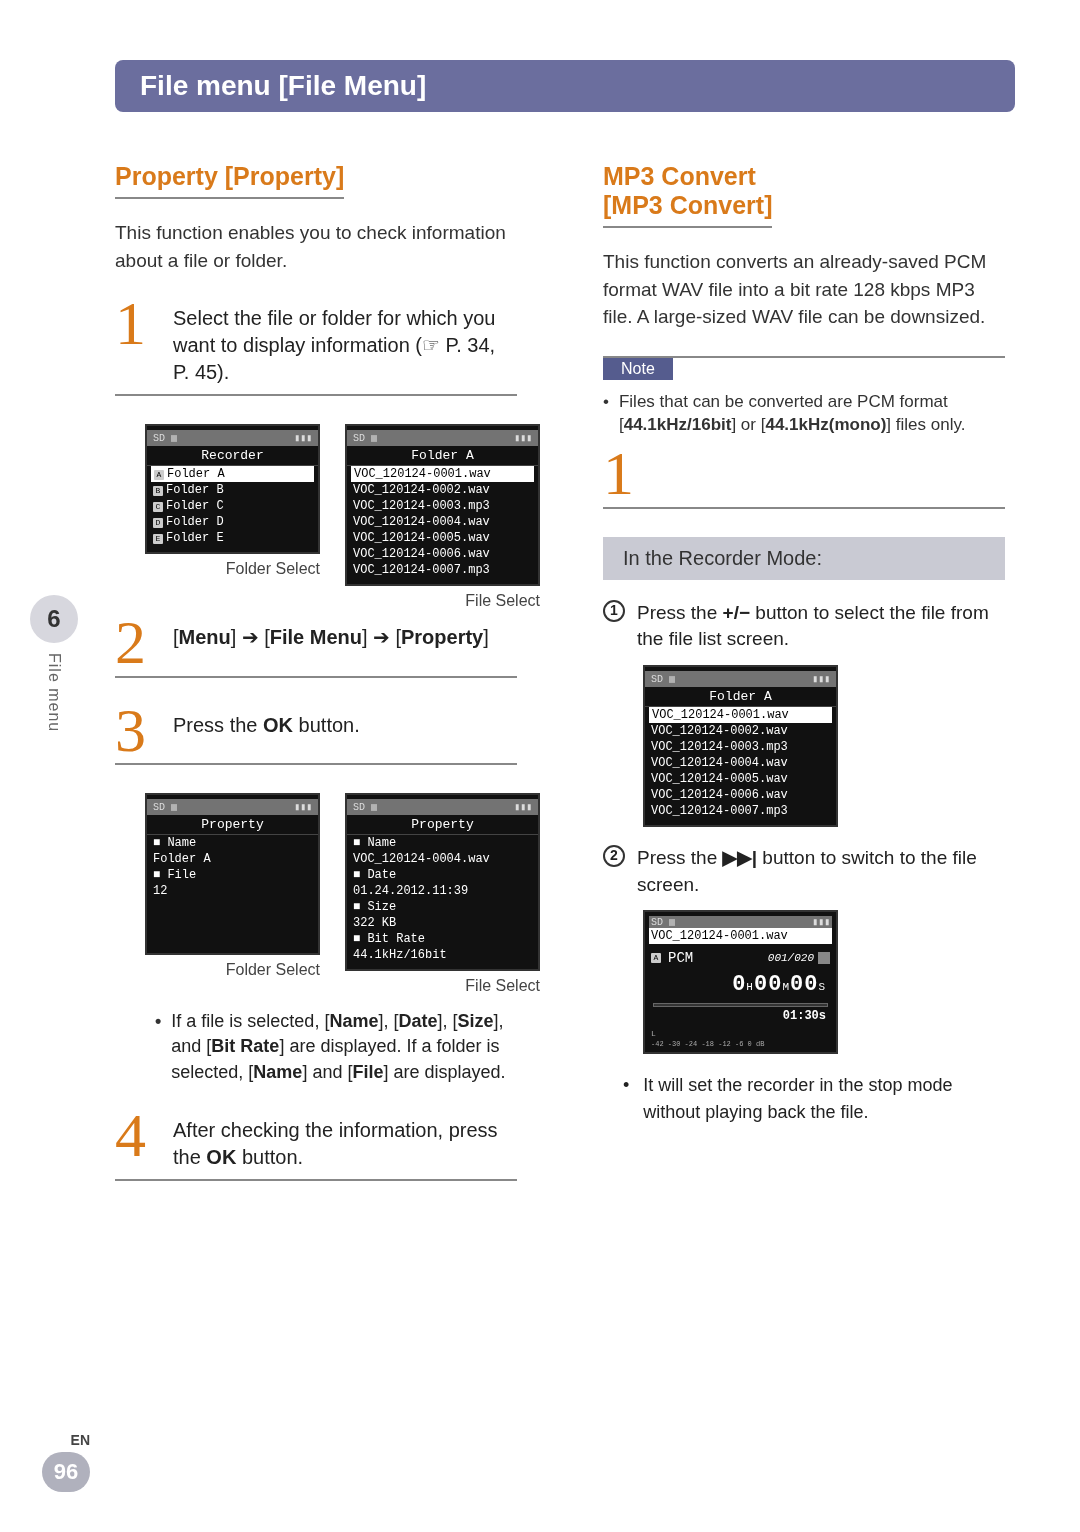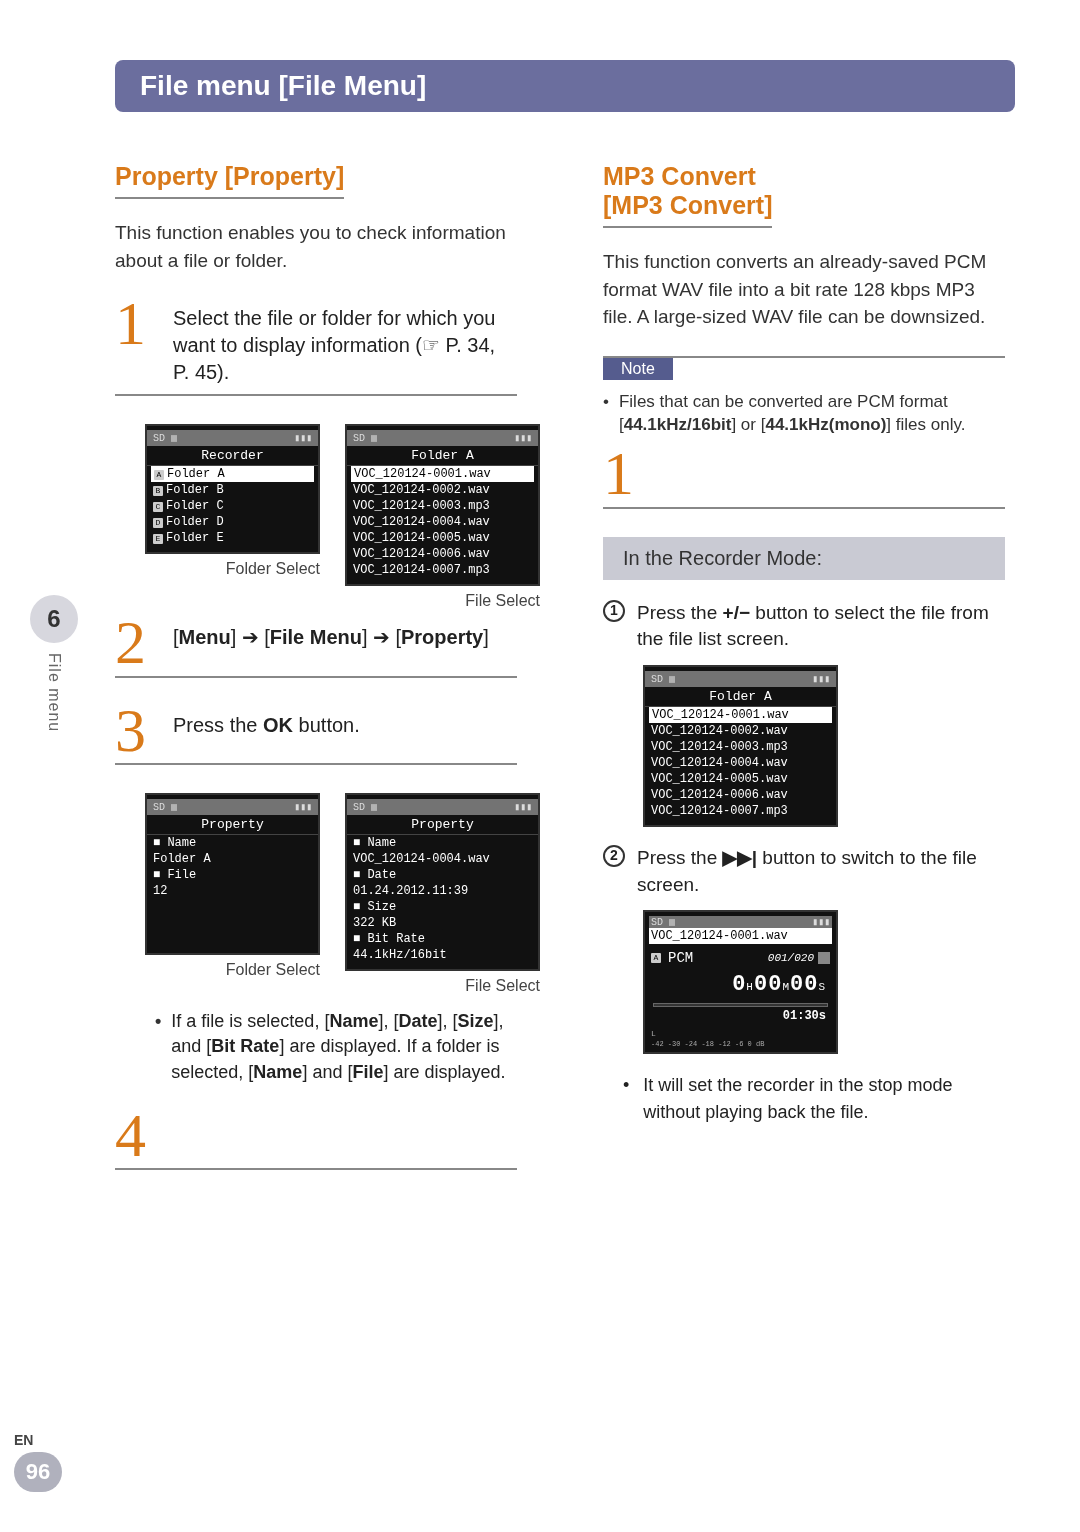--- a/index.html
+++ b/index.html
@@ -219,23 +219,23 @@
     margin-bottom: 10px;
   }
   .side-text {
     writing-mode: vertical-rl;
     font-size: 16px;
     color: #666;
     letter-spacing: 1px;
   }
   .footer {
     position: absolute;
-    left: 14px;
+    left: 42px;
     bottom: 40px;
-    text-align: left;
+    text-align: right;
   }
   .footer-en {
     font-size: 14px;
     font-weight: bold;
     color: #444;
     margin-bottom: 4px;
   }
   .footer-pg {
     width: 48px;
     height: 40px;
@@ -371,20 +371,23 @@
 
       <div class="bullet-block">
         <div class="bullet-dot">•</div>
         <div>
           <span>If a file is selected, [</span><b>Name</b><span>], [</span><b>Date</b><span>], [</span><b>Size</b><span>], and [</span><b>Bit Rate</b><span>] are displayed. If a folder is selected, [</span><b>Name</b><span>] and [</span><b>File</b><span>] are displayed.</span>
         </div>
       </div>
 
       <div class="step">
         <div class="step-num">4</div>
+        <div class="step-text">
+          <span>After checking the information, press the </span><b>OK</b><span> button.</span>
+        </div>
       </div>
 
     </div>
 
     <div class="col">
 
       <div>
         <div class="heading-orange" style="border-bottom:none; padding-bottom:0; margin-bottom:0;">MP3 Convert</div><br>
         <div class="heading-orange">[MP3 Convert]</div>
       </div>

